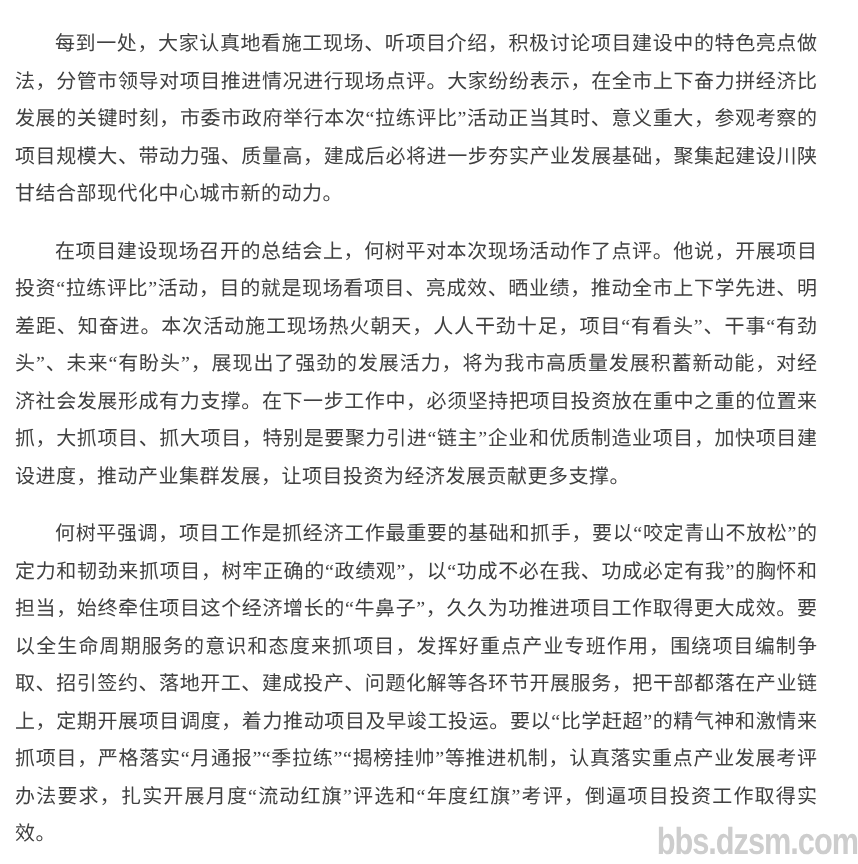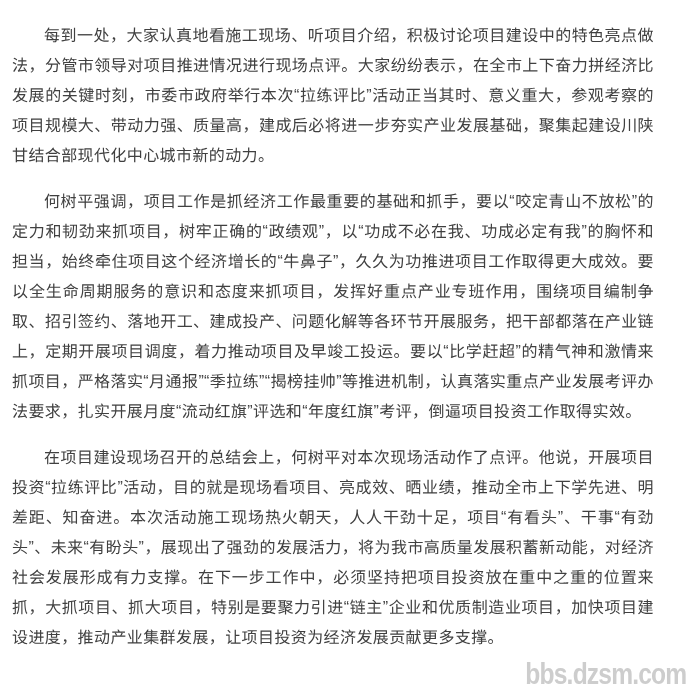--- a/index.html
+++ b/index.html
@@ -14,20 +14,21 @@
     font-family: "Liberation Sans", sans-serif;
   }
   .page {
     position: relative;
     width: 686px;
     height: 691px;
     background: #ffffff;
   }
   .content {
     padding: 21px 32px 0 12px;
+    font-family: Liberation Serif, serif;
   }
   .content p {
     margin: 16px 0;
     font-size: 16px;
     line-height: 30px;
     letter-spacing: 0.4px;
     color: #404040;
     text-align: justify;
     text-indent: 2em;
     line-break: strict;
@@ -50,17 +51,17 @@
     white-space: nowrap;
     user-select: none;
   }
 </style>
 </head>
 <body>
 
 <div class="page">
   <div class="content">
     <p>每到一处，大家认真地看施工现场、听项目介绍，积极讨论项目建设中的特色亮点做法，分管市领导对项目推进情况进行现场点评。大家纷纷表示，在全市上下奋力拼经济比发展的关键时刻，市委市政府举行本次“拉练评比”活动正当其时、意义重大，参观考察的项目规模大、带动力强、质量高，建成后必将进一步夯实产业发展基础，聚集起建设川陕甘结合部现代化中心城市新的动力。</p>
+    <p>在项目建设现场召开的总结会上，何树平对本次现场活动作了点评。他说，开展项目投资“拉练评比”活动，目的就是现场看项目、亮成效、晒业绩，推动全市上下学先进、明差距、知奋进。本次活动施工现场热火朝天，人人干劲十足，项目“有看头”、干事“有劲头”、未来“有盼头”，展现出了强劲的发展活力，将为我市高质量发展积蓄新动能，对经济社会发展形成有力支撑。在下一步工作中，必须坚持把项目投资放在重中之重的位置来抓，大抓项目、抓大项目，特别是要聚力引进“链主”企业和优质制造业项目，加快项目建设进度，推动产业集群发展，让项目投资为经济发展贡献更多支撑。</p>
     <p>何树平强调，项目工作是抓经济工作最重要的基础和抓手，要以“咬定青山不放松”的定力和韧劲来抓项目，树牢正确的“政绩观”，以“功成不必在我、功成必定有我”的胸怀和担当，始终牵住项目这个经济增长的“牛鼻子”，久久为功推进项目工作取得更大成效。要以全生命周期服务的意识和态度来抓项目，发挥好重点产业专班作用，围绕项目编制争取、招引签约、落地开工、建成投产、问题化解等各环节开展服务，把干部都落在产业链上，定期开展项目调度，着力推动项目及早竣工投运。要以“比学赶超”的精气神和激情来抓项目，严格落实“月通报”“季拉练”“揭榜挂帅”等推进机制，认真落实重点产业发展考评办法要求，扎实开展月度“流动红旗”评选和“年度红旗”考评，倒逼项目投资工作取得实效。</p>
-    <p>在项目建设现场召开的总结会上，何树平对本次现场活动作了点评。他说，开展项目投资“拉练评比”活动，目的就是现场看项目、亮成效、晒业绩，推动全市上下学先进、明差距、知奋进。本次活动施工现场热火朝天，人人干劲十足，项目“有看头”、干事“有劲头”、未来“有盼头”，展现出了强劲的发展活力，将为我市高质量发展积蓄新动能，对经济社会发展形成有力支撑。在下一步工作中，必须坚持把项目投资放在重中之重的位置来抓，大抓项目、抓大项目，特别是要聚力引进“链主”企业和优质制造业项目，加快项目建设进度，推动产业集群发展，让项目投资为经济发展贡献更多支撑。</p>
   </div>
   <div class="watermark">bbs.dzsm.com</div>
 </div>
 
 </body></html>

